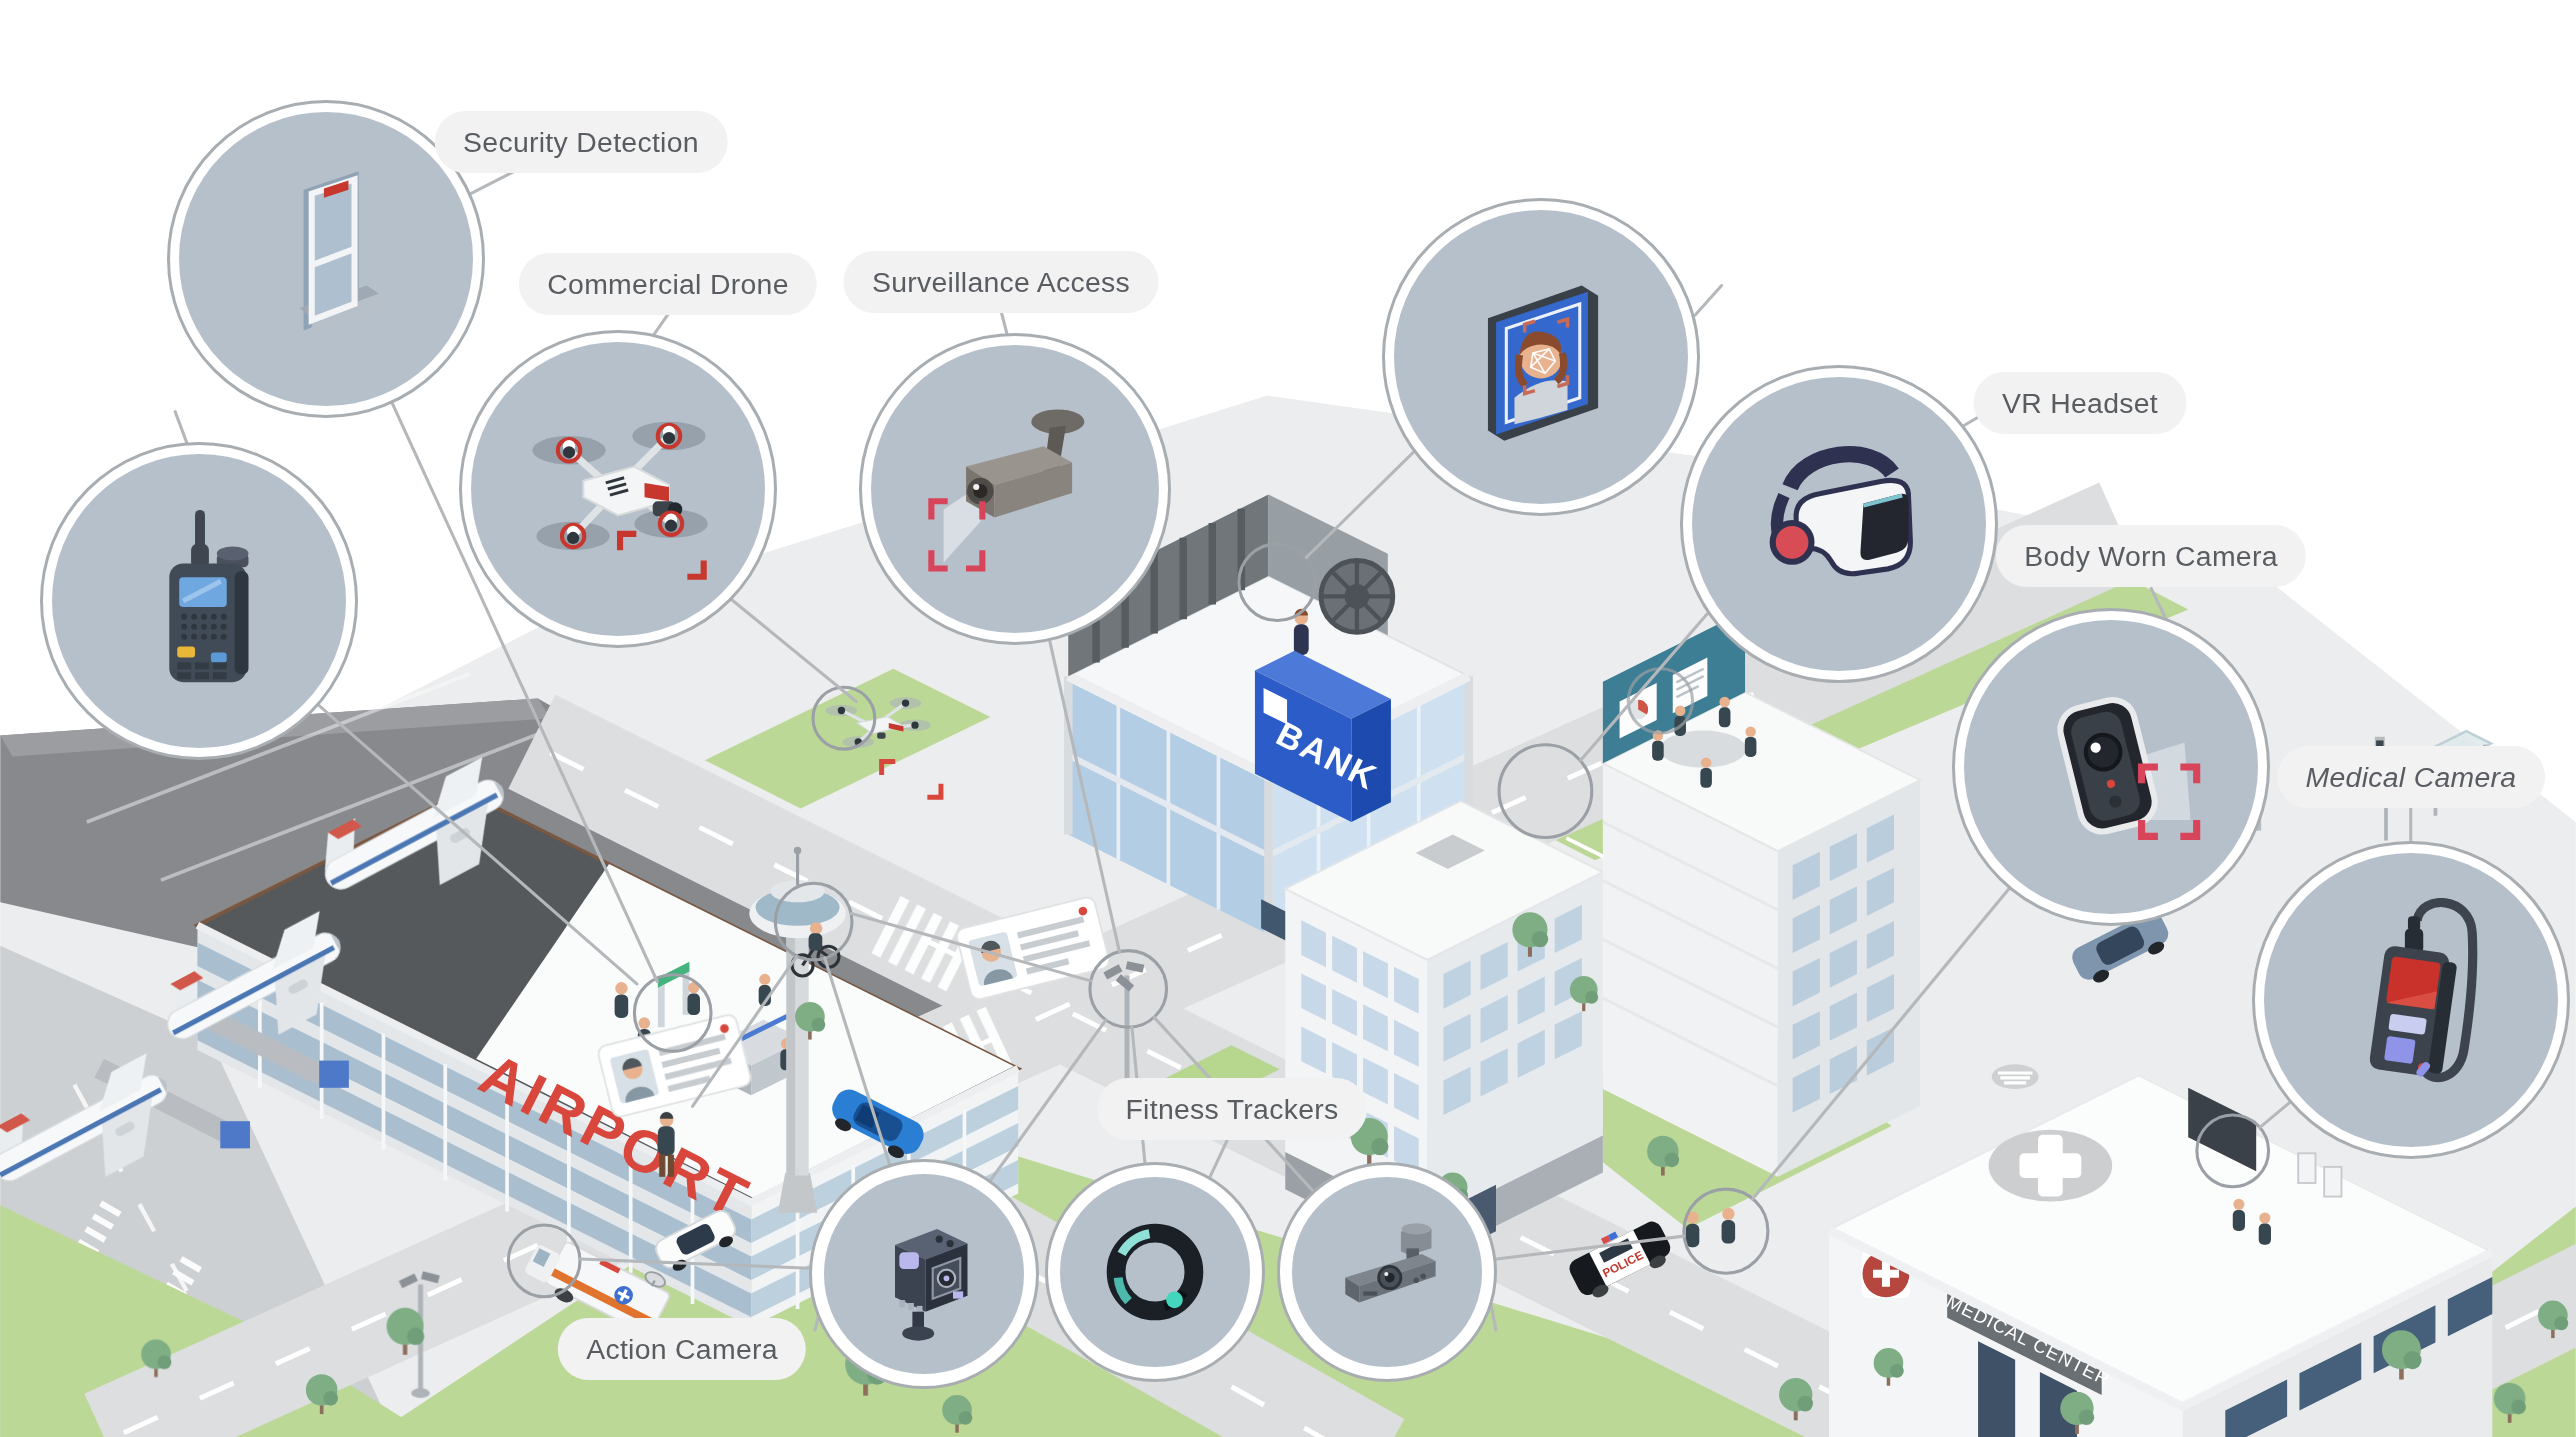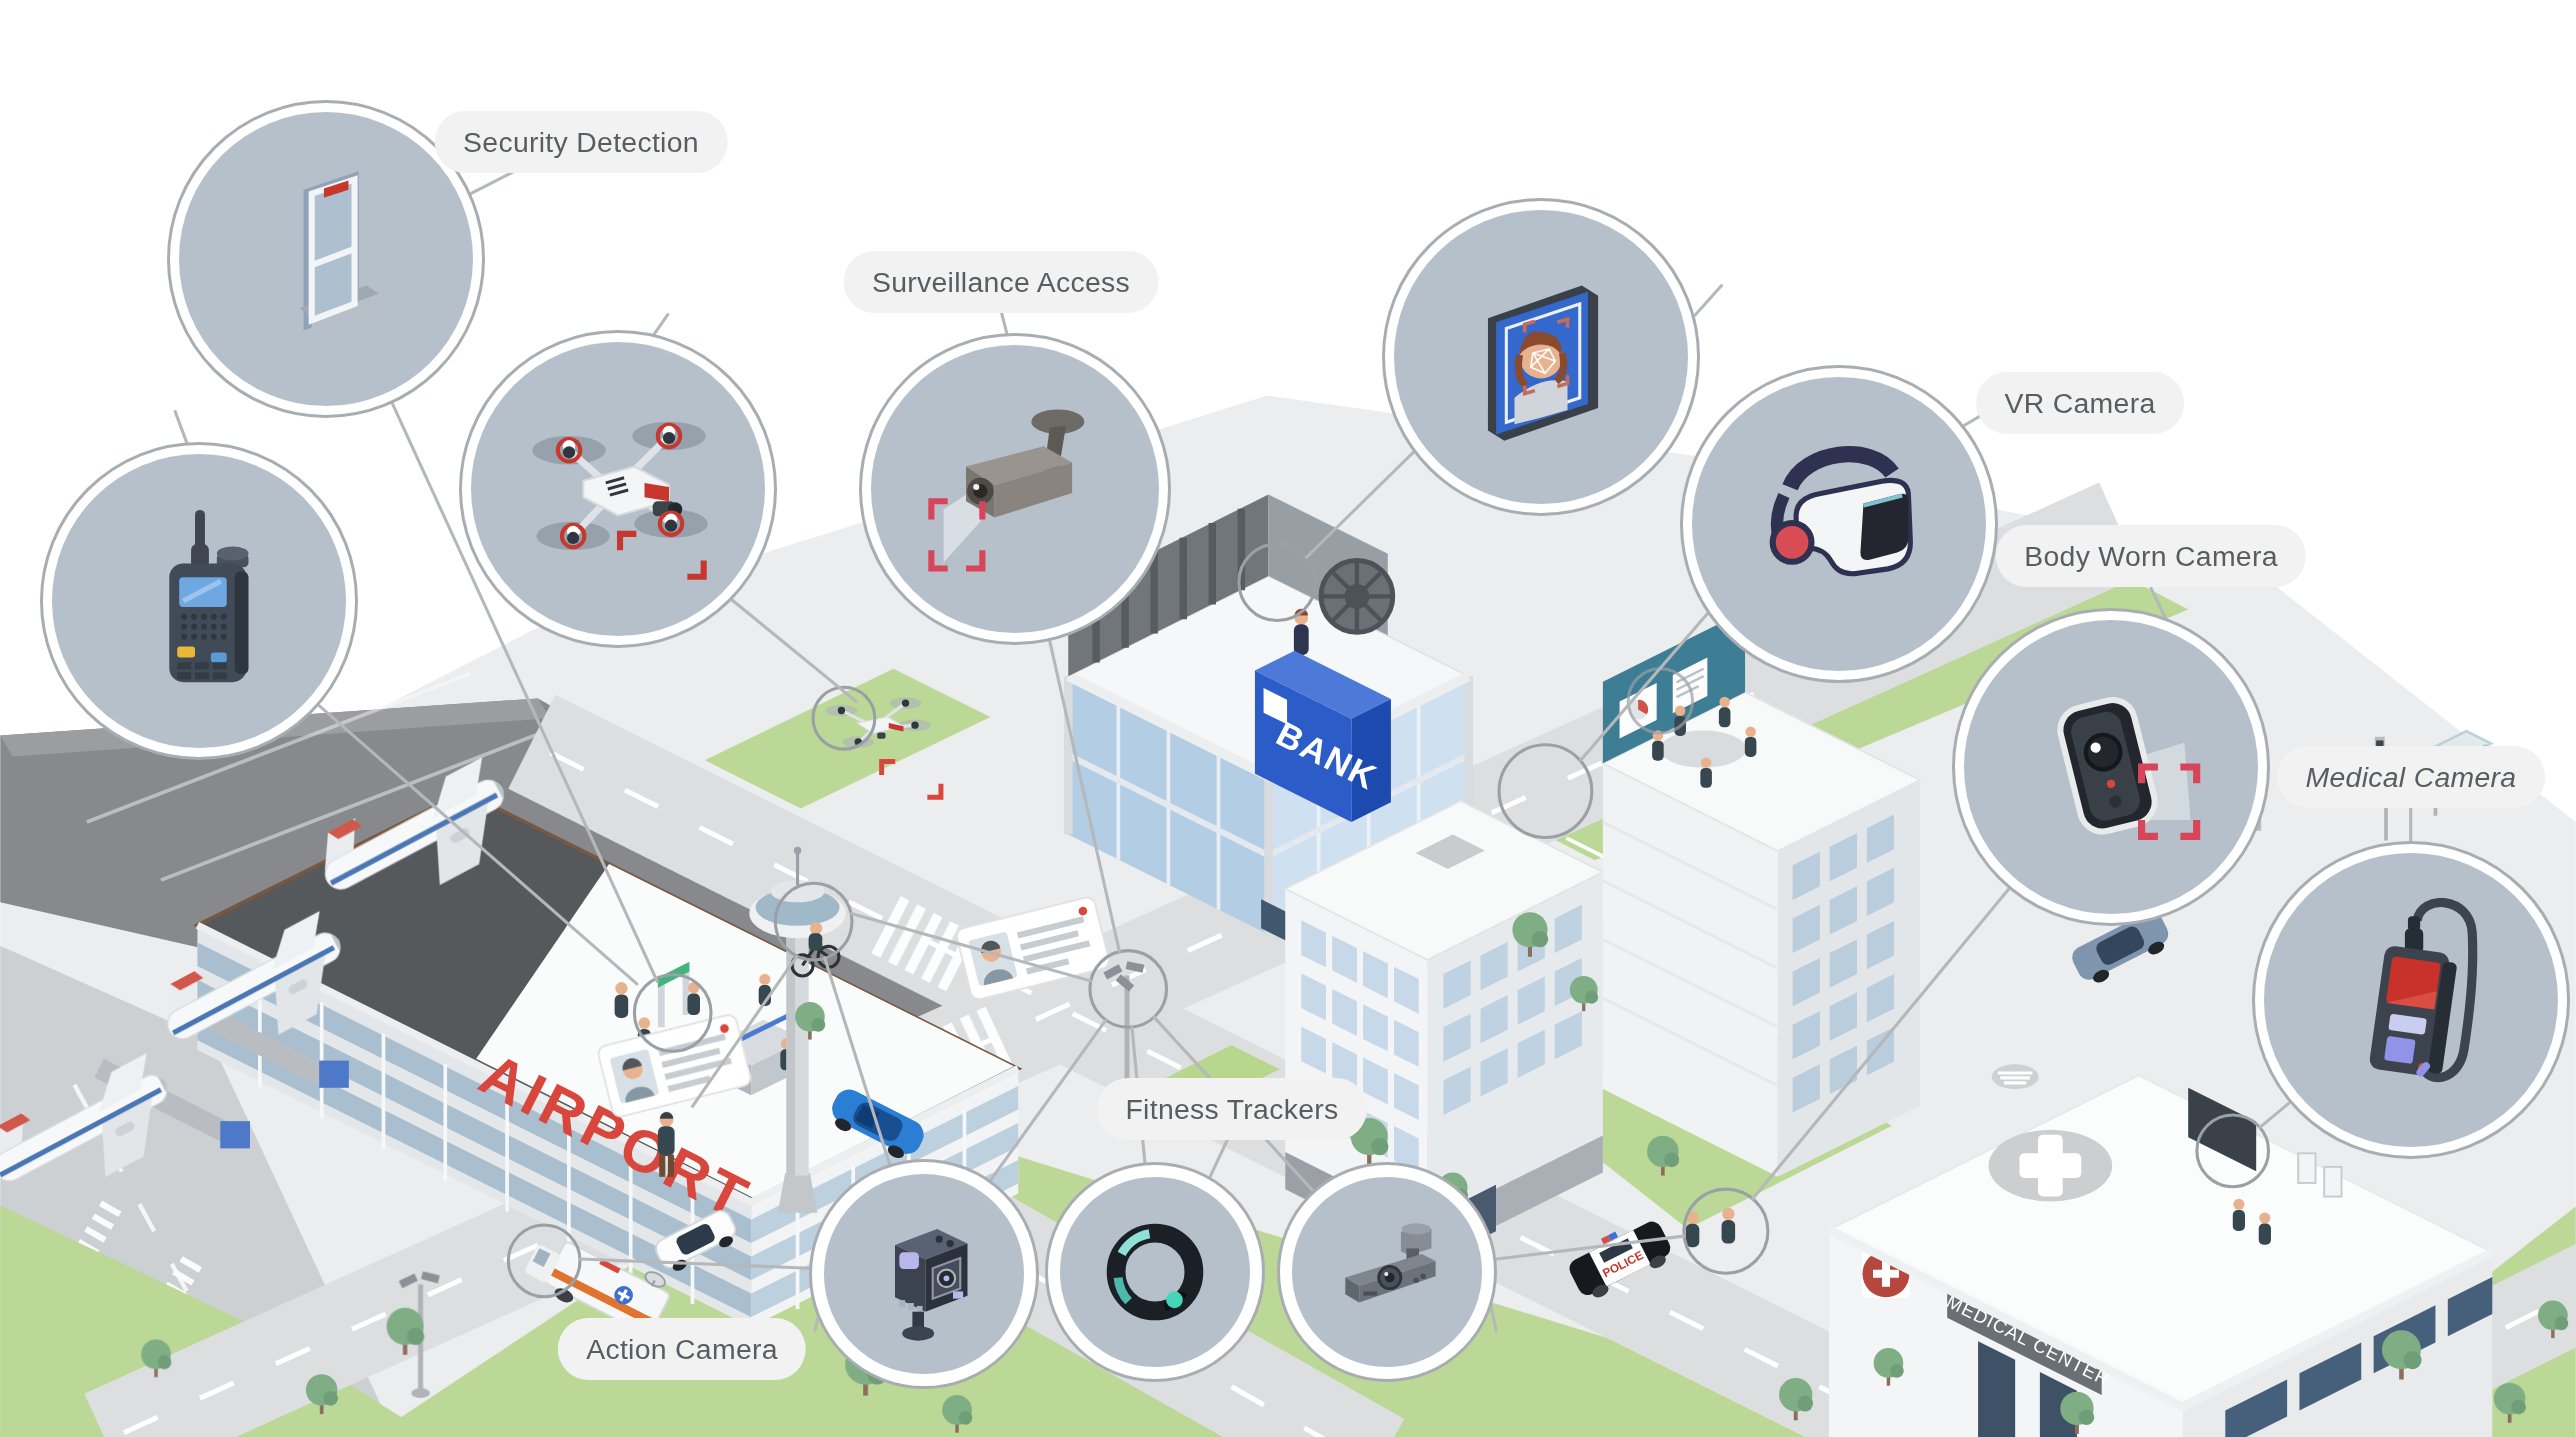--- a/index.html
+++ b/index.html
@@ -784,21 +784,22 @@
     <circle cx="104" cy="108" r="16" fill="#4a5058" stroke="#2e343b" stroke-width="4"></circle>
         <circle cx="104" cy="108" r="7" fill="#22272d"></circle>
         <circle cx="99" cy="103" r="3" fill="#e8eaec"></circle>
     <circle cx="142" cy="112" r="4" fill="#4a5058"></circle>
         <circle cx="152" cy="106" r="4" fill="#4a5058"></circle>
     <rect x="66" y="128" width="20" height="6" fill="#4a5058"></rect>
   </svg>
 </div>
 
 <div class="pill" style="left:581px;top:111px;"><span>Security Detection</span></div>
+<div class="pill" style="left:668px;top:253px;"><span>Commercial Drone</span></div>
 <div class="pill" style="left:1001px;top:251px;"><span>Surveillance Access</span></div>
-<div class="pill" style="left:2080px;top:372px;"><span>VR Camera</span></div>
+<div class="pill" style="left:2080px;top:372px;"><span>VR Headset</span></div>
 <div class="pill" style="left:2151px;top:525px;"><span>Body Worn Camera</span></div>
 <div class="pill" style="left:2411px;top:746px;font-style:italic;"><span>Medical Camera</span></div>
 <div class="pill" style="left:1232px;top:1078px;"><span>Fitness Trackers</span></div>
 <div class="pill" style="left:682px;top:1318px;text-decoration:underline;"><span>Action Camera</span></div>
 
 </div>
 
 
 </body></html>

